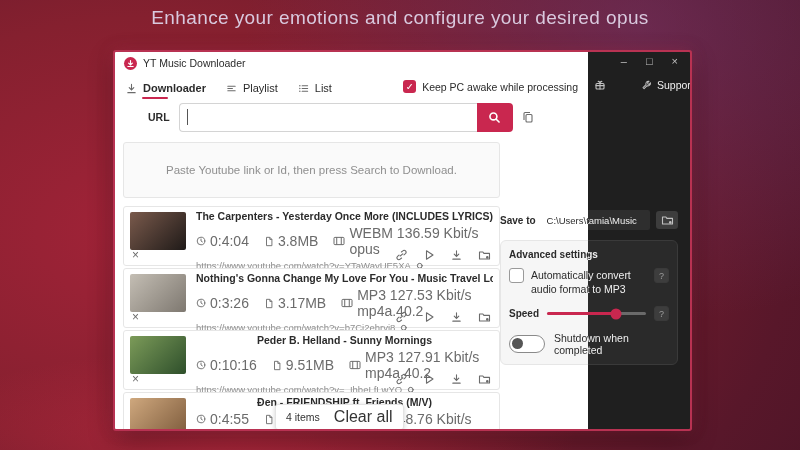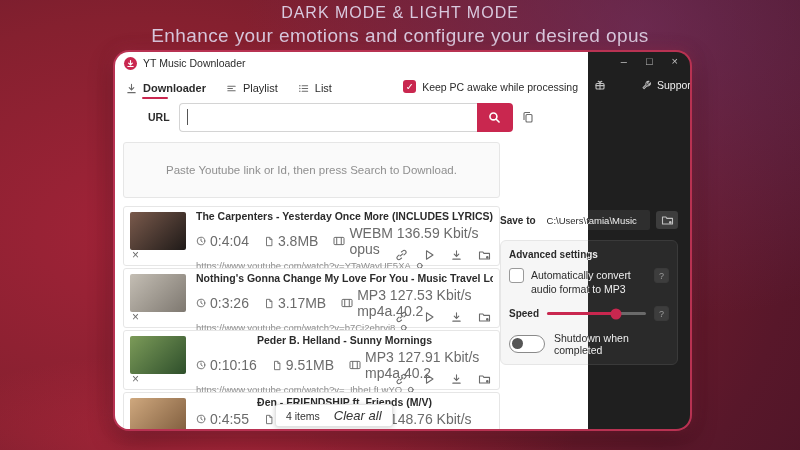--- a/index.html
+++ b/index.html
@@ -6,21 +6,21 @@
   body{font-family:"Liberation Sans","DejaVu Sans",sans-serif;}
   #stage{position:relative;width:800px;height:450px;overflow:hidden;
     background:
       radial-gradient(90% 120% at 80% 6%, rgba(120,62,122,.45), rgba(120,62,122,0) 55%),
       radial-gradient(60% 28% at 30% 97%, rgba(196,42,66,.55), rgba(196,42,66,0) 70%),
       radial-gradient(130% 160% at 18% 52%, #a22338 0%, #85202f 30%, #58172a 62%, #371021 100%);}
   .hero{position:absolute;top:4px;left:0;right:0;text-align:center;color:#d9c9de;}
   .hero-title{font-size:16px;letter-spacing:1px;}
   .hero-sub{font-size:19px;margin-top:3px;letter-spacing:.4px;}
 
-  .win{position:absolute;left:115px;top:52px;width:575px;height:377px;border-radius:14px;overflow:hidden;
+  .win{position:absolute;left:115px;top:52px;width:575px;height:377px;border-radius:1px;overflow:hidden;
        background:var(--bg);color:var(--text);font-size:11px;
        box-shadow:0 0 0 2px #b83252, 0 0 16px rgba(225,60,100,.35), 0 8px 26px rgba(0,0,0,.45);}
   .win.light{--bg:#ffffff;--bg2:#fafafa;--text:#2b2b2b;--muted:#6b6b6b;--faint:#8f8f8f;--border:#e6e6e6;
              --card:#f6f6f6;--field:#ffffff;--chip:#efefef;--track:#cfcfcf;--knob:#555;--cbbg:#fff;}
   .win.dark{--bg:#1f1f1f;--bg2:#242424;--text:#f0f0f0;--muted:#c0c0c0;--faint:#9d9d9d;--border:#3a3a3a;
             --card:#2a2a2a;--field:#2e2e2e;--chip:#3d3d3d;--track:#6a6a6a;--knob:#c4c4c4;--cbbg:#2a2a2a;
             clip-path:inset(0 0 0 473px);}
   svg{display:block;}
   .ico{color:var(--muted);}
   .titlebar{position:absolute;top:0;left:0;right:0;height:22px;display:flex;align-items:center;gap:6px;padding:0 9px;}
@@ -80,28 +80,27 @@
   .slider{flex:1;height:3px;background:var(--track);border-radius:2px;position:relative;}
   .speed-fill{position:absolute;left:0;top:0;bottom:0;background:#c9274f;border-radius:2px;}
   .speed-knob{position:absolute;top:50%;transform:translate(-50%,-50%);width:11px;height:11px;border-radius:50%;background:#c9274f;}
   .shutdown{display:flex;align-items:center;gap:9px;margin-top:11px;}
   .toggle{width:34px;height:16px;border:1px solid #8a8a8a;border-radius:9px;background:var(--bg);position:relative;flex:none;}
   .knob{position:absolute;left:2px;top:1.5px;width:11px;height:11px;border-radius:50%;background:var(--knob);}
   .shutdown-label{font-size:10.5px;}
 
   .footerchip{position:absolute;left:160px;top:352px;background:#fff;border:1px solid #e3e3e3;border-radius:3px;
     box-shadow:0 1px 5px rgba(0,0,0,.18);padding:3px 10px;display:flex;align-items:center;gap:14px;font-size:10.5px;color:#333;}
-  .clear-btn{background:none;border:none;padding:0;font-size:13px;color:#333;font-style:italic;}
+  .clear-btn{background:none;border:none;padding:0;font-size:16px;color:#333;}
 </style>
 </head>
 <body>
 
 <div id="stage">
   <div class="hero">
-    <div class="hero-title">DARK MODE &amp; LIGHT MODE</div>
     <div class="hero-sub">Enhance your emotions and configure your desired opus</div>
   </div>
   <div class="win light">
   <div class="titlebar">
     <span class="app-icon">
       <svg width="9" height="9" viewBox="0 0 12 12" fill="none" stroke="#fff" stroke-width="1.6" stroke-linecap="round">
             <path d="M6 2v5.5M3.5 5.5L6 8l2.5-2.5M2.5 10h7"></path>
           </svg>
     </span>
     <span class="window-title">YT Music Downloader</span>

